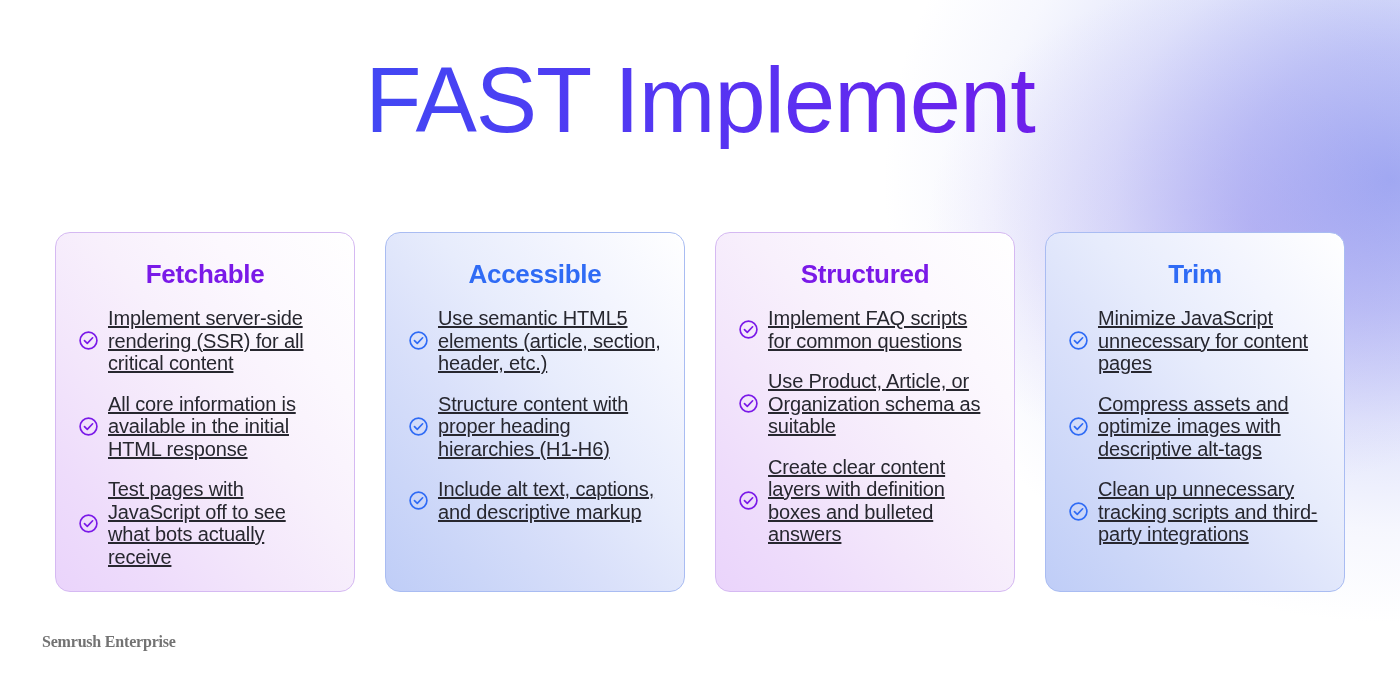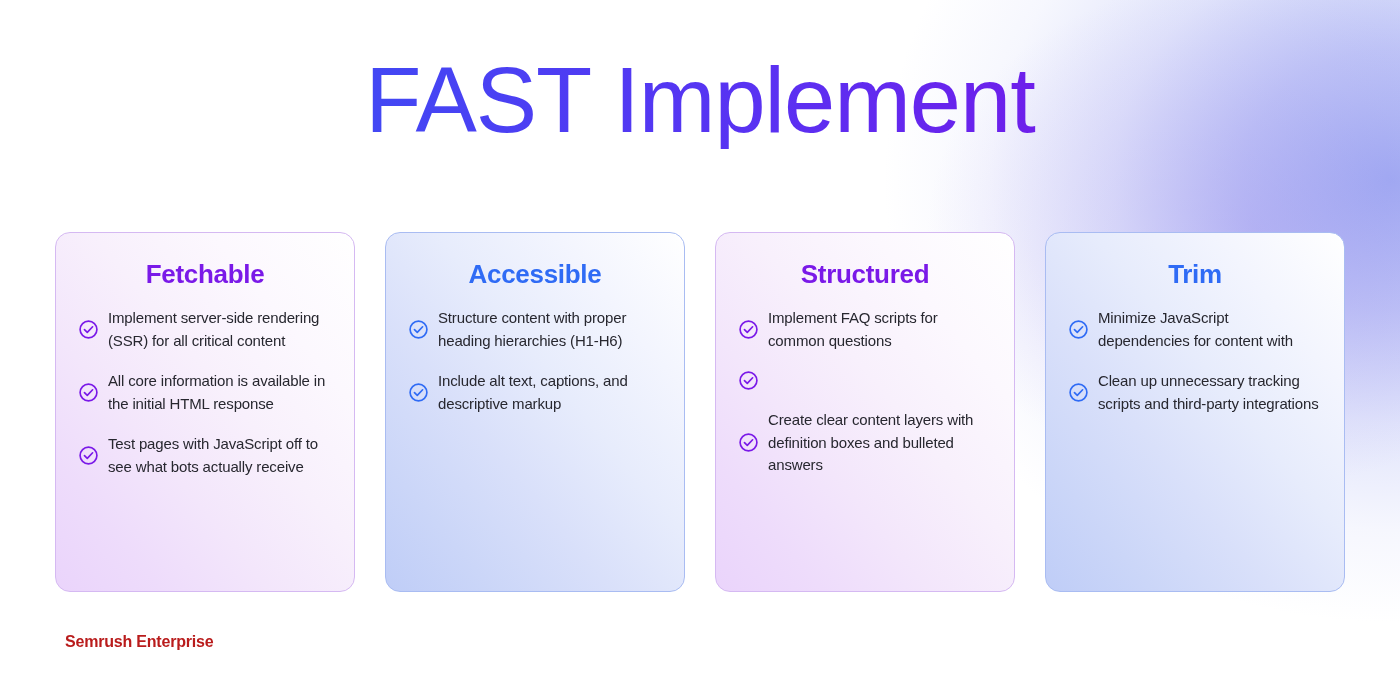--- a/index.html
+++ b/index.html
@@ -122,36 +122,38 @@
     gap:9px;
   }
 
   .check-icon {
     flex:0 0 auto;
     width:21px; height:21px;
     display:block;
   }
 
   .item-text {
-    font-size:15px;
+    font-size:20px;
     line-height:22.5px;
     color:#27272F;
     letter-spacing:-0.15px;
+    text-decoration:underline;
   }
 
   
   #footer-label {
     position:absolute;
-    left:65px;
+    left:42px;
     top:631px;
     font-size:16px;
     line-height:22px;
     font-weight:700;
-    color:#b91c1c;
+    color:#737373;
     letter-spacing:-0.2px;
+    font-family:Liberation Serif, serif;
   }
 </style>
 </head>
 <body>
 
 <div id="canvas">
 
   <div id="bg-glow"></div>
   <div id="bg-glow2"></div>
 
@@ -185,20 +187,27 @@
         </div>
       </div>
       <div class="card blue">
         <div class="card-title">Accessible</div>
         <div class="items">
           <div class="item">
             <svg class="check-icon" viewBox="0 0 24 24">
               <circle cx="12" cy="12" r="9.6" fill="none" stroke="#2F6BF5" stroke-width="1.9"></circle>
               <path d="M7.4 12.2 L10.6 15.3 L16.7 8.9" fill="none" stroke="#2F6BF5" stroke-width="1.9" stroke-linecap="round" stroke-linejoin="round"></path>
             </svg>
+            <div class="item-text">Use semantic HTML5 elements (article, section, header, etc.)</div>
+          </div>
+          <div class="item">
+            <svg class="check-icon" viewBox="0 0 24 24">
+              <circle cx="12" cy="12" r="9.6" fill="none" stroke="#2F6BF5" stroke-width="1.9"></circle>
+              <path d="M7.4 12.2 L10.6 15.3 L16.7 8.9" fill="none" stroke="#2F6BF5" stroke-width="1.9" stroke-linecap="round" stroke-linejoin="round"></path>
+            </svg>
             <div class="item-text">Structure content with proper heading hierarchies (H1-H6)</div>
           </div>
           <div class="item">
             <svg class="check-icon" viewBox="0 0 24 24">
               <circle cx="12" cy="12" r="9.6" fill="none" stroke="#2F6BF5" stroke-width="1.9"></circle>
               <path d="M7.4 12.2 L10.6 15.3 L16.7 8.9" fill="none" stroke="#2F6BF5" stroke-width="1.9" stroke-linecap="round" stroke-linejoin="round"></path>
             </svg>
             <div class="item-text">Include alt text, captions, and descriptive markup</div>
           </div>
         </div>
@@ -211,39 +220,47 @@
               <circle cx="12" cy="12" r="9.6" fill="none" stroke="#7A19E8" stroke-width="1.9"></circle>
               <path d="M7.4 12.2 L10.6 15.3 L16.7 8.9" fill="none" stroke="#7A19E8" stroke-width="1.9" stroke-linecap="round" stroke-linejoin="round"></path>
             </svg>
             <div class="item-text">Implement FAQ scripts for common questions</div>
           </div>
           <div class="item">
             <svg class="check-icon" viewBox="0 0 24 24">
               <circle cx="12" cy="12" r="9.6" fill="none" stroke="#7A19E8" stroke-width="1.9"></circle>
               <path d="M7.4 12.2 L10.6 15.3 L16.7 8.9" fill="none" stroke="#7A19E8" stroke-width="1.9" stroke-linecap="round" stroke-linejoin="round"></path>
             </svg>
+            <div class="item-text">Use Product, Article, or Organization schema as suitable</div>
           </div>
           <div class="item">
             <svg class="check-icon" viewBox="0 0 24 24">
               <circle cx="12" cy="12" r="9.6" fill="none" stroke="#7A19E8" stroke-width="1.9"></circle>
               <path d="M7.4 12.2 L10.6 15.3 L16.7 8.9" fill="none" stroke="#7A19E8" stroke-width="1.9" stroke-linecap="round" stroke-linejoin="round"></path>
             </svg>
             <div class="item-text">Create clear content layers with definition boxes and bulleted answers</div>
           </div>
         </div>
       </div>
       <div class="card blue">
         <div class="card-title">Trim</div>
         <div class="items">
           <div class="item">
             <svg class="check-icon" viewBox="0 0 24 24">
               <circle cx="12" cy="12" r="9.6" fill="none" stroke="#2F6BF5" stroke-width="1.9"></circle>
               <path d="M7.4 12.2 L10.6 15.3 L16.7 8.9" fill="none" stroke="#2F6BF5" stroke-width="1.9" stroke-linecap="round" stroke-linejoin="round"></path>
             </svg>
-            <div class="item-text">Minimize JavaScript dependencies for content with</div>
+            <div class="item-text">Minimize JavaScript unnecessary for content pages</div>
+          </div>
+          <div class="item">
+            <svg class="check-icon" viewBox="0 0 24 24">
+              <circle cx="12" cy="12" r="9.6" fill="none" stroke="#2F6BF5" stroke-width="1.9"></circle>
+              <path d="M7.4 12.2 L10.6 15.3 L16.7 8.9" fill="none" stroke="#2F6BF5" stroke-width="1.9" stroke-linecap="round" stroke-linejoin="round"></path>
+            </svg>
+            <div class="item-text">Compress assets and optimize images with descriptive alt-tags</div>
           </div>
           <div class="item">
             <svg class="check-icon" viewBox="0 0 24 24">
               <circle cx="12" cy="12" r="9.6" fill="none" stroke="#2F6BF5" stroke-width="1.9"></circle>
               <path d="M7.4 12.2 L10.6 15.3 L16.7 8.9" fill="none" stroke="#2F6BF5" stroke-width="1.9" stroke-linecap="round" stroke-linejoin="round"></path>
             </svg>
             <div class="item-text">Clean up unnecessary tracking scripts and third-party integrations</div>
           </div>
         </div>
       </div>

